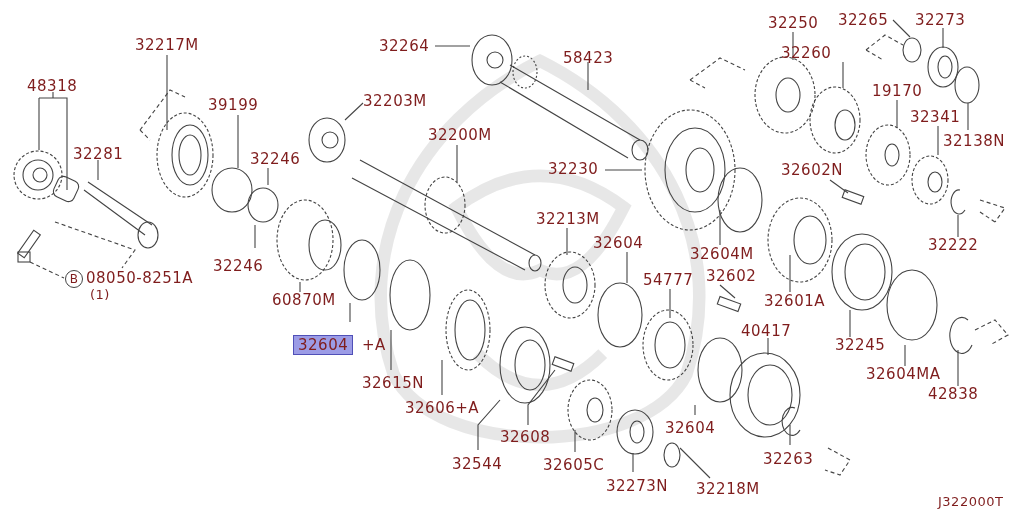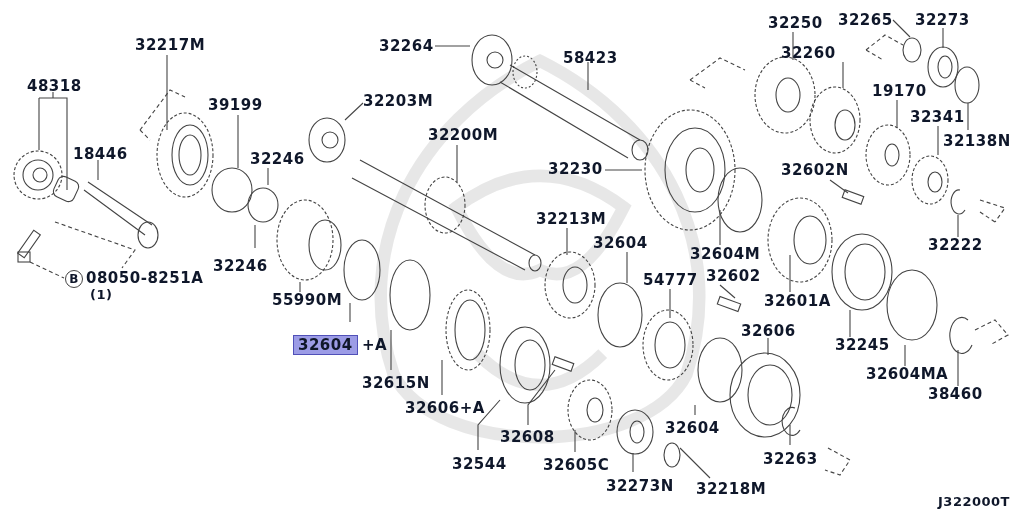--- a/index.html
+++ b/index.html
@@ -1,20 +1,20 @@
 <!DOCTYPE html>
 <html><head>
 <meta charset="utf-8">
 <style>
   html, body { margin:0; padding:0; background:#ffffff; }
   #canvas { position:relative; width:1024px; height:510px; overflow:hidden; background:#fff;
     font-family:"DejaVu Sans", sans-serif; color:#333; }
   svg.art { position:absolute; left:0; top:0; }
-  .lbl { position:absolute; font-size:15px; letter-spacing:0.5px; color:#0f172a; white-space:nowrap; line-height:16px;
-    font-family:"DejaVu Sans", sans-serif; font-weight:bold; }
+  .lbl { position:absolute; font-size:15px; letter-spacing:0.5px; color:#7f1d1d; white-space:nowrap; line-height:16px;
+    font-family:"DejaVu Sans", sans-serif; font-weight:normal; }
   .lbl.hl { background:#9c9ce6; border:1px solid #5050b8; padding:1px 4px; }
   .small { font-size:13px; }
   .wm { position:absolute; left:330px; top:40px; width:420px; height:460px; opacity:0.09; }
 </style>
 </head>
 <body>
 
 <div id="canvas">
 
   <svg class="wm" viewBox="0 0 100 110">
@@ -239,40 +239,40 @@
       </g>
     <g>
         <path d="M790 445 V425"></path>
         <path d="M795 408 A10 14 0 1 0 800 430"></path>
         <path d="M828 448 L850 460 L840 475 L825 470" stroke-dasharray="4 3"></path>
       </g>
   </svg>
 
   <span class="lbl" style="left:27px;top:78px">48318</span>
   <span class="lbl" style="left:135px;top:37px">32217M</span>
-  <span class="lbl" style="left:73px;top:146px">18446</span>
+  <span class="lbl" style="left:73px;top:146px">32281</span>
   <span class="lbl" style="left:208px;top:97px">39199</span>
   <span class="lbl" style="left:250px;top:151px">32246</span>
   <span class="lbl" style="left:213px;top:258px">32246</span>
-  <span class="lbl" style="left:272px;top:292px">55990M</span>
+  <span class="lbl" style="left:272px;top:292px">60870M</span>
   <span class="lbl" style="left:379px;top:38px">32264</span>
   <span class="lbl" style="left:563px;top:50px">58423</span>
   <span class="lbl" style="left:363px;top:93px">32203M</span>
   <span class="lbl" style="left:428px;top:127px">32200M</span>
   <span class="lbl" style="left:548px;top:161px">32230</span>
   <span class="lbl" style="left:536px;top:211px">32213M</span>
   <span class="lbl" style="left:593px;top:235px">32604</span>
   <span class="lbl" style="left:643px;top:272px">54777</span>
   <span class="lbl" style="left:690px;top:246px">32604M</span>
   <span class="lbl" style="left:706px;top:268px">32602</span>
   <span class="lbl" style="left:764px;top:293px">32601A</span>
-  <span class="lbl" style="left:741px;top:323px">32606</span>
+  <span class="lbl" style="left:741px;top:323px">40417</span>
   <span class="lbl" style="left:835px;top:337px">32245</span>
   <span class="lbl" style="left:866px;top:366px">32604MA</span>
-  <span class="lbl" style="left:928px;top:386px">38460</span>
+  <span class="lbl" style="left:928px;top:386px">42838</span>
   <span class="lbl" style="left:768px;top:15px">32250</span>
   <span class="lbl" style="left:838px;top:12px">32265</span>
   <span class="lbl" style="left:915px;top:12px">32273</span>
   <span class="lbl" style="left:781px;top:45px">32260</span>
   <span class="lbl" style="left:872px;top:83px">19170</span>
   <span class="lbl" style="left:910px;top:109px">32341</span>
   <span class="lbl" style="left:943px;top:133px">32138N</span>
   <span class="lbl" style="left:781px;top:162px">32602N</span>
   <span class="lbl" style="left:928px;top:237px">32222</span>
   <span class="lbl hl" style="left:293px;top:335px">32604</span>

